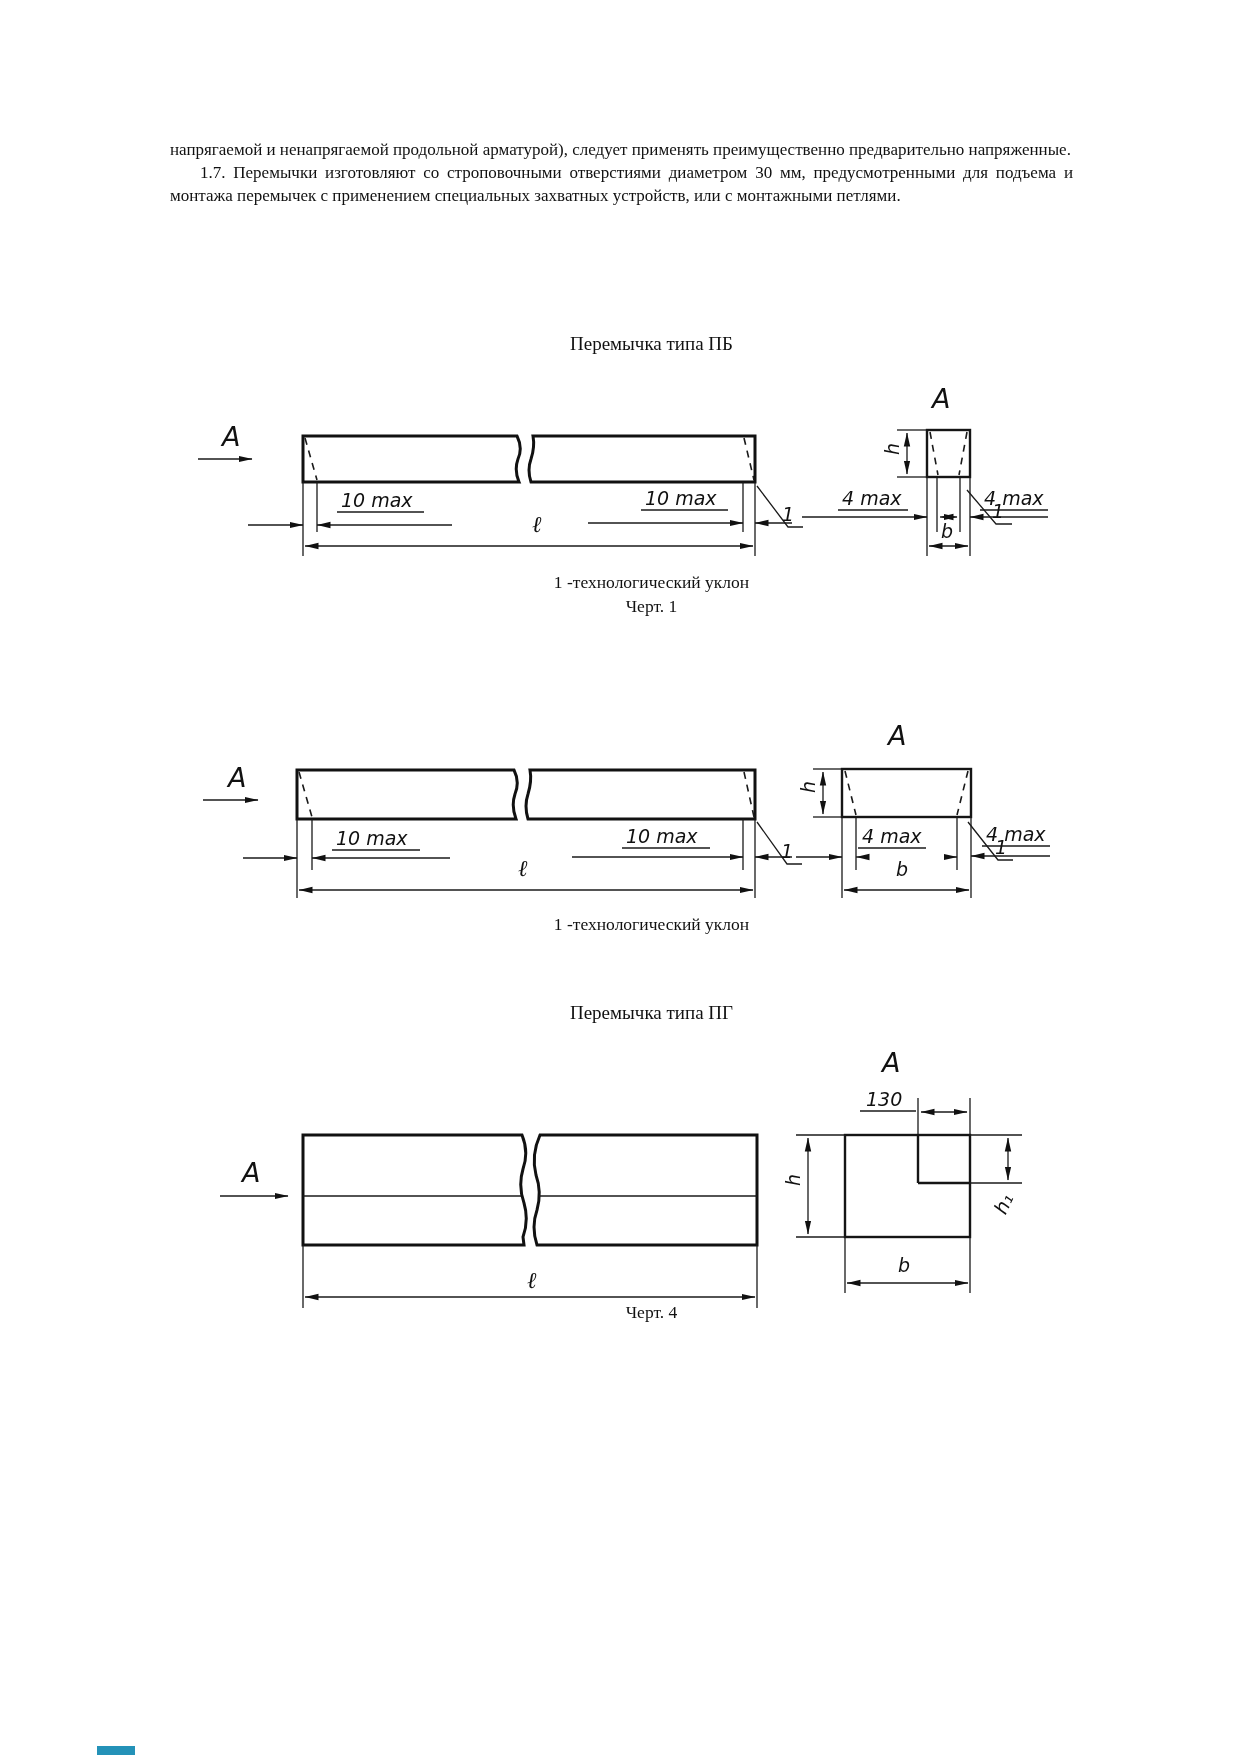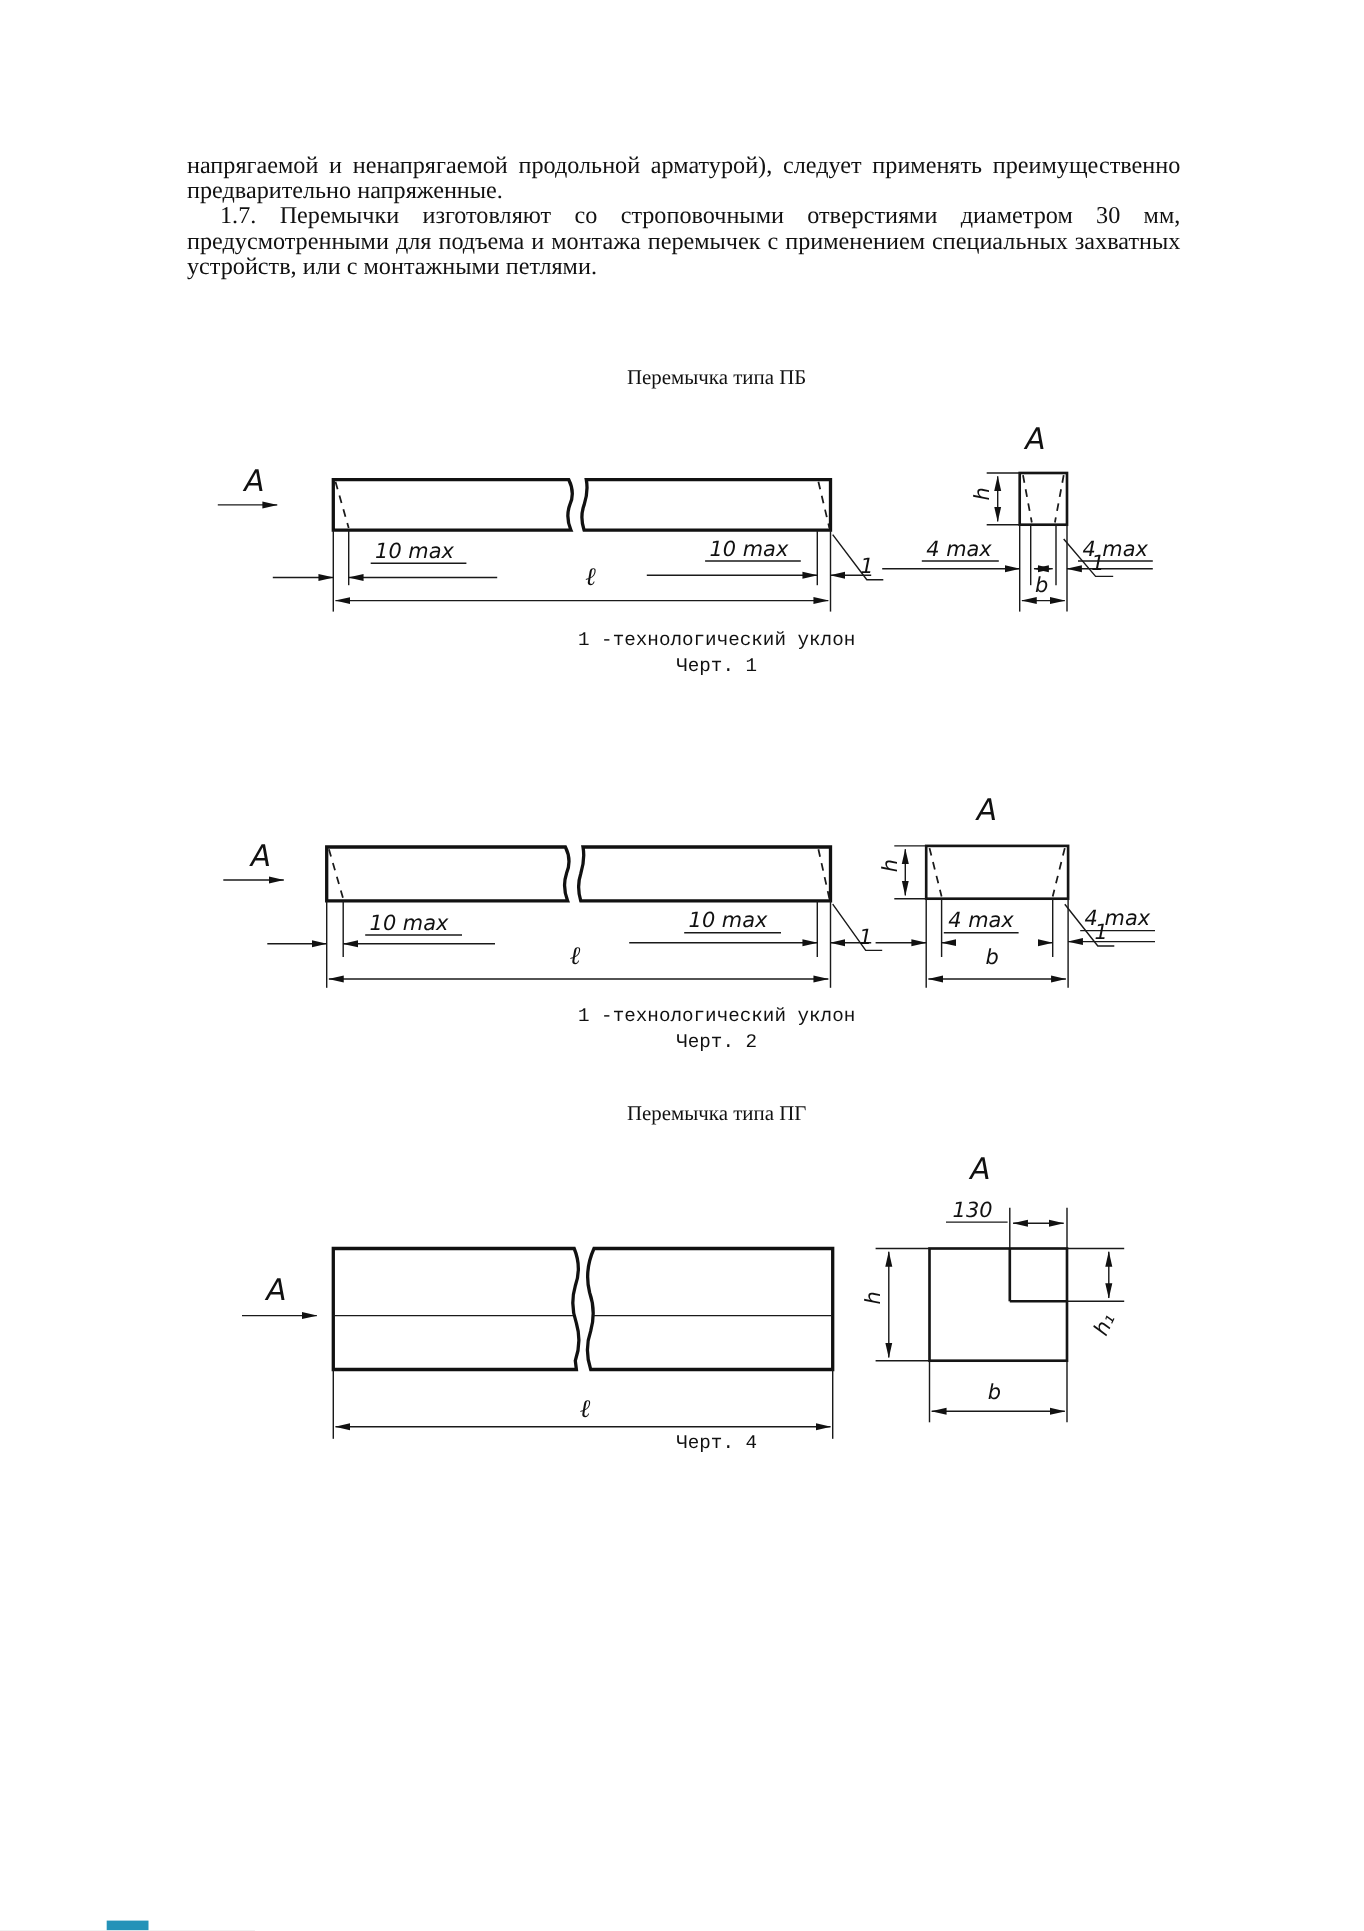--- a/index.html
+++ b/index.html
@@ -7,31 +7,31 @@
     position:relative;
     width:1240px;height:1755px;
     margin:0 auto;
     background:#ffffff;
     font-family:"Liberation Serif", serif;
     color:#111;
     overflow:hidden;
   }
   .textblock{
     position:absolute;left:170px;top:138px;width:903px;
-    font-size:22px;line-height:23px;text-align:justify;
+    font-size:17px;line-height:23px;text-align:justify;
   }
   .textblock p{margin:0;}
   .textblock p.indent{text-indent:30px;}
   .heading{
     position:absolute;left:170px;width:903px;padding-left:30px;
     text-align:center;font-weight:normal;font-size:19px;
   }
   .caption{
     position:absolute;left:170px;width:903px;padding-left:30px;
-    text-align:center;font-size:17.5px;line-height:24px;font-family:Liberation Mono, monospace;
+    text-align:center;font-size:17.5px;line-height:24px;
   }
   svg.fig{position:absolute;left:170px;overflow:visible;}
   svg .ln{stroke:#1a1a1a;stroke-width:1.3;fill:none;}
   svg .thick{stroke:#111;stroke-width:3;fill:none;}
   svg .med{stroke:#151515;stroke-width:2.4;fill:none;}
   svg .dash{stroke:#1a1a1a;stroke-width:1.6;fill:none;stroke-dasharray:7 6;}
   svg text{fill:#111;}
   svg .dim{font-family:"DejaVu Sans", sans-serif;font-style:italic;font-size:19px;}
   svg .big{font-family:"DejaVu Sans", sans-serif;font-style:italic;font-size:27px;}
   svg .scr{font-family:"DejaVu Serif", serif;font-style:italic;font-size:23px;}
@@ -195,21 +195,20 @@
       <text class="dim" x="896" y="876">b</text>
       <line class="ln" x1="844" y1="890" x2="969" y2="890" marker-start="url(#ah)" marker-end="url(#ah)"></line>
 
       <polyline class="ln" points="968,822 998,860 1013,860"></polyline>
       <text class="dim" x="995" y="854">1</text>
     </g>
   </svg>
 
   <div class="caption" style="top:912px">
     <div>1 -технологический уклон</div>
-    <div>Черт. 2</div>
   </div>
 
   <div class="heading" style="top:1002px">Перемычка типа ПГ</div>
 
   <svg class="fig" style="top:1040px" width="900" height="280" viewBox="170 1040 900 280">
 
     <g>
       <text class="big" x="242" y="1182">A</text>
       <line class="ln" x1="220" y1="1196" x2="288" y2="1196" marker-end="url(#ah)"></line>
     </g>

